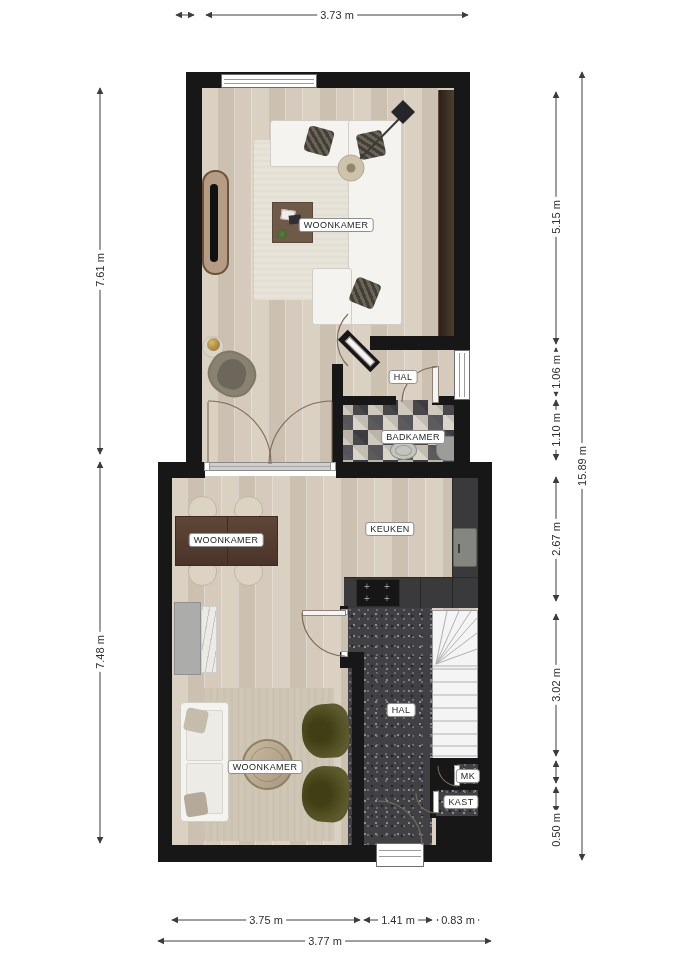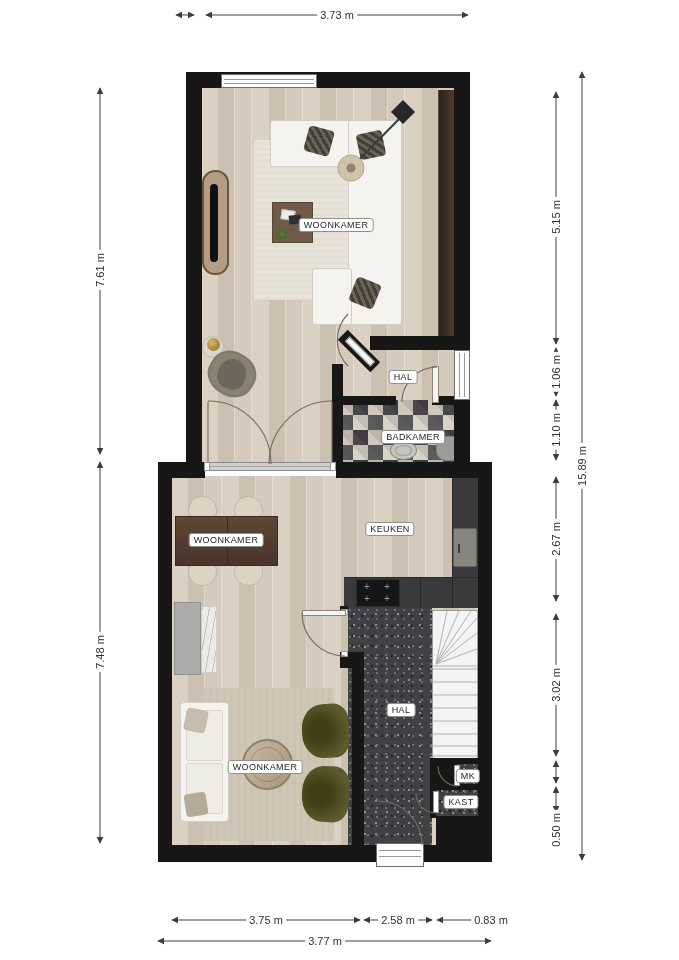--- a/index.html
+++ b/index.html
@@ -250,17 +250,17 @@
   <div class="dim v lbl" style="left:100px;top:270px;">7.61 m</div>
   <div class="dim v lbl" style="left:100px;top:652px;">7.48 m</div>
   <div class="dim v lbl" style="left:556px;top:217px;">5.15 m</div>
   <div class="dim v lbl" style="left:556px;top:372px;">1.06 m</div>
   <div class="dim v lbl" style="left:556px;top:430px;">1.10 m</div>
   <div class="dim v lbl" style="left:556px;top:539px;">2.67 m</div>
   <div class="dim v lbl" style="left:556px;top:685px;">3.02 m</div>
   <div class="dim v lbl" style="left:556px;top:830px;">0.50 m</div>
   <div class="dim v lbl" style="left:582px;top:466px;">15.89 m</div>
   <div class="dim lbl" style="left:266px;top:920px;">3.75 m</div>
-  <div class="dim lbl" style="left:398px;top:920px;">2.58 m</div>
-  <div class="dim lbl" style="left:458px;top:920px;margin-left:33px;">0.83 m</div>
+  <div class="dim lbl" style="left:398px;top:920px;">1.41 m</div>
+  <div class="dim lbl" style="left:458px;top:920px;">0.83 m</div>
   <div class="dim lbl" style="left:325px;top:941px;">3.77 m</div>
 
 </div>
 
 </body></html>

